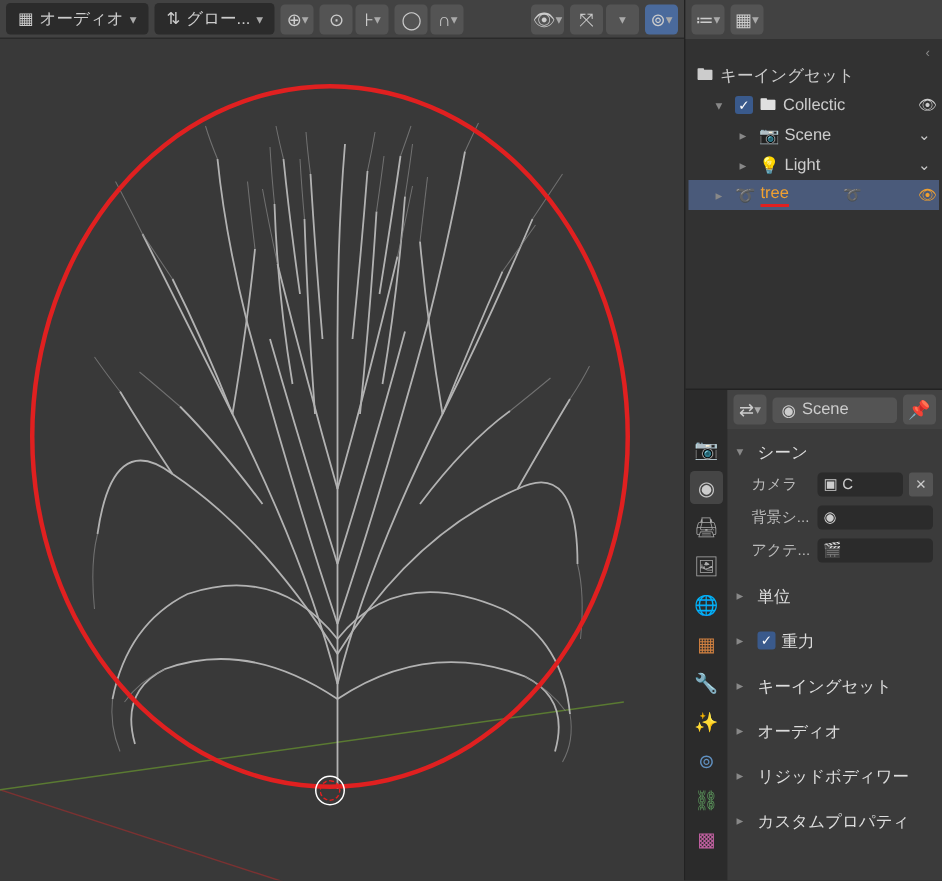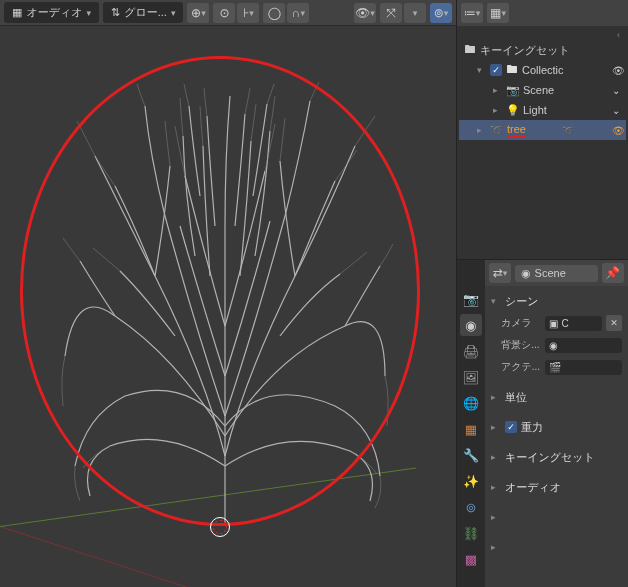--- a/index.html
+++ b/index.html
@@ -271,22 +271,24 @@
       </div>
       <div class="panel-section">
         <div class="section-title">
             <span class="tri">▸</span>
             <span>オーディオ</span>
           </div>
       </div>
       <div class="panel-section">
         <div class="section-title">
             <span class="tri">▸</span>
-          </div>
-      </div>
-      <div class="panel-section">
-        <div class="section-title">
-            <span class="tri">▸</span>
+            <span>リジッドボディワー</span>
+          </div>
+      </div>
+      <div class="panel-section">
+        <div class="section-title">
+            <span class="tri">▸</span>
+            <span>カスタムプロパティ</span>
           </div>
       </div>
     </div>
   </div>
 </div>
 
 </body></html>

